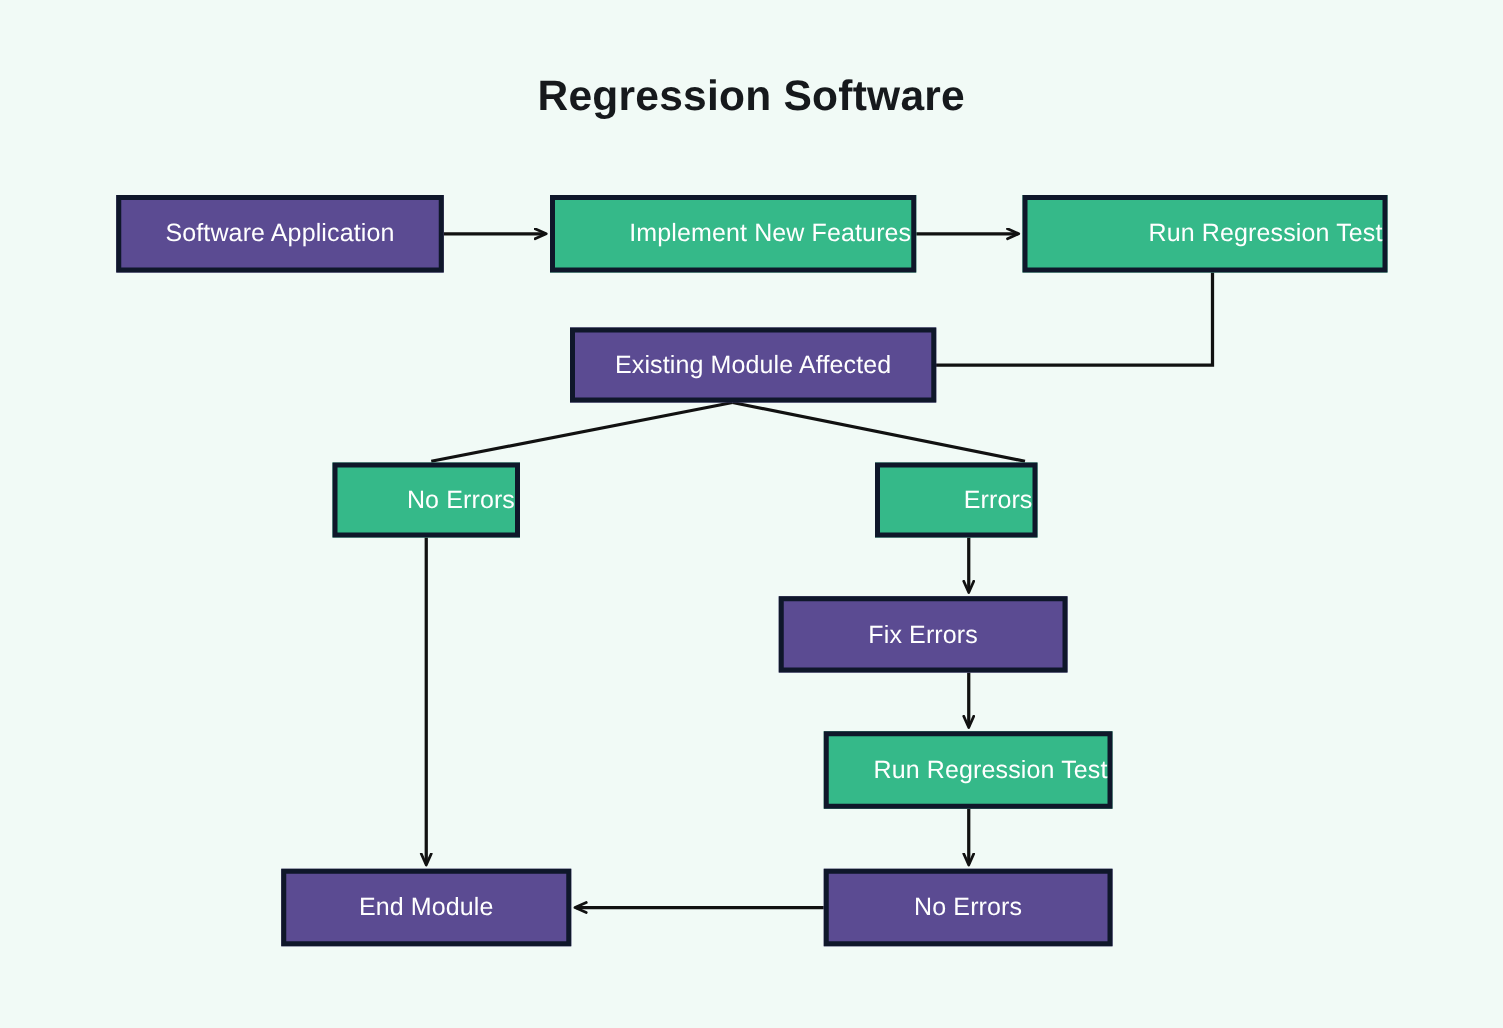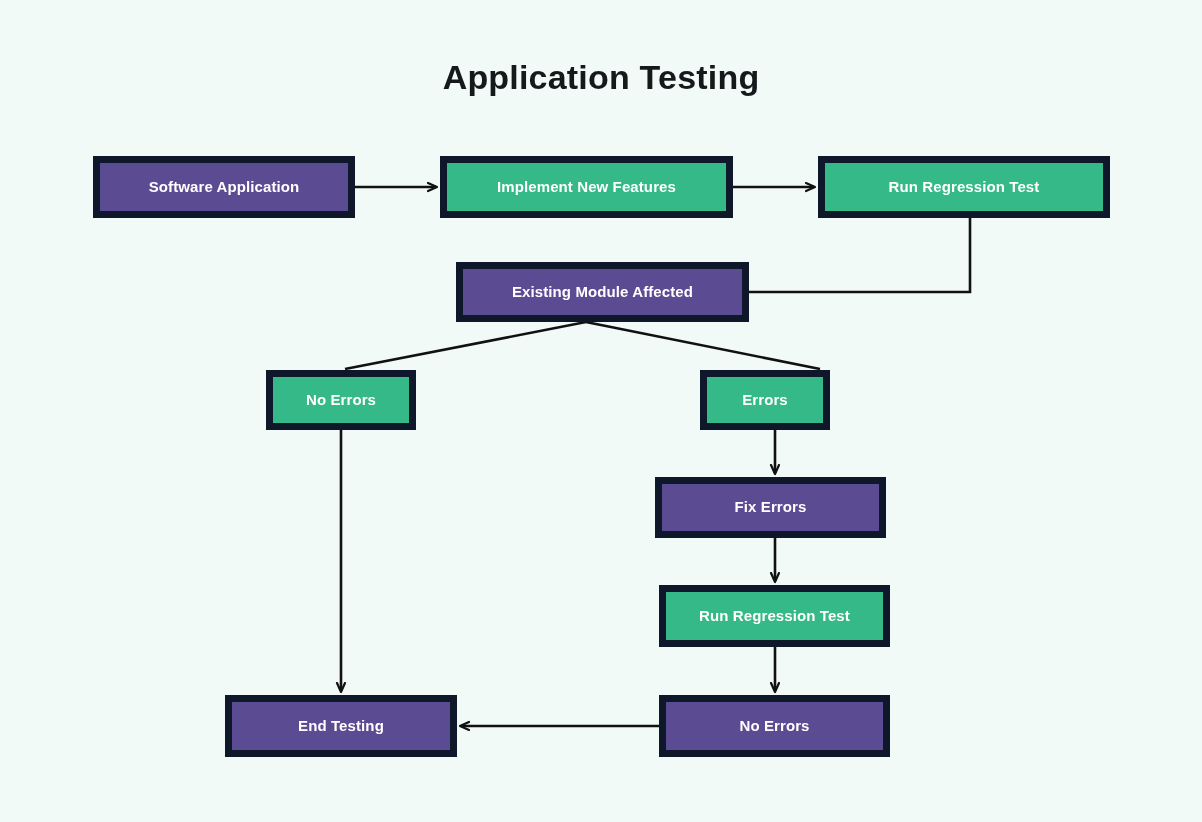--- a/index.html
+++ b/index.html
@@ -35,41 +35,41 @@
     width: 1202px;
     text-align: center;
     font-size: 34px;
     font-weight: bold;
     color: #16191c;
     letter-spacing: 0.2px;
   }
   .node {
     position: absolute;
     box-sizing: border-box;
-    border: 7px solid #0f172a;
+    border: 4px solid #0f172a;
     display: flex;
     align-items: center;
     justify-content: center;
     color: #ffffff;
-    font-size: 15px;
-    font-weight: bold;
+    font-size: 20px;
+    font-weight: normal;
     letter-spacing: 0.1px;
     text-align: center;
     line-height: 1.1;
     user-select: none;
   }
   .node.purple { background: #5b4b92; }
-  .node.green  { background: #35b989; }
+  .node.green  { background: #35b989; justify-content: flex-end; }
 </style>
 </head>
 <body>
 
 <div id="canvas">
 
-  <div class="title">Application Testing</div>
+  <div class="title">Regression Software</div>
 
   <svg id="edges" viewBox="0 0 1202 822" xmlns="http://www.w3.org/2000/svg">
     <defs>
       <marker id="arrowhead" markerWidth="12" markerHeight="12" refX="9" refY="5" orient="auto" markerUnits="userSpaceOnUse">
         <path d="M1,1 L10,5 L1,9" fill="none" stroke="#111111" stroke-width="2.2" stroke-linecap="round" stroke-linejoin="round"></path>
       </marker>
     </defs>
     <g id="edge-group" fill="none" stroke="#111111" stroke-width="2.6" stroke-linecap="butt" stroke-linejoin="miter">
         <polyline points="355,187 436,187" marker-end="url(#arrowhead)"></polyline>
         <polyline points="733,187 814,187" marker-end="url(#arrowhead)"></polyline>
@@ -96,27 +96,27 @@
       </div>
       <div class="node purple" style="left: 456px; top: 262px; width: 293px; height: 60px;">
         <span>Existing Module Affected</span>
       </div>
       <div class="node green" style="left: 266px; top: 370px; width: 150px; height: 60px;">
         <span>No Errors</span>
       </div>
       <div class="node green" style="left: 700px; top: 370px; width: 130px; height: 60px;">
         <span>Errors</span>
       </div>
-      <div class="node purple" style="left: 655px; top: 477px; width: 231px; height: 61px;">
+      <div class="node purple" style="left: 623px; top: 477px; width: 231px; height: 61px;">
         <span>Fix Errors</span>
       </div>
       <div class="node green" style="left: 659px; top: 585px; width: 231px; height: 62px;">
         <span>Run Regression Test</span>
       </div>
       <div class="node purple" style="left: 659px; top: 695px; width: 231px; height: 62px;">
         <span>No Errors</span>
       </div>
       <div class="node purple" style="left: 225px; top: 695px; width: 232px; height: 62px;">
-        <span>End Testing</span>
+        <span>End Module</span>
       </div>
     </div>
 
 </div>
 
 </body></html>

